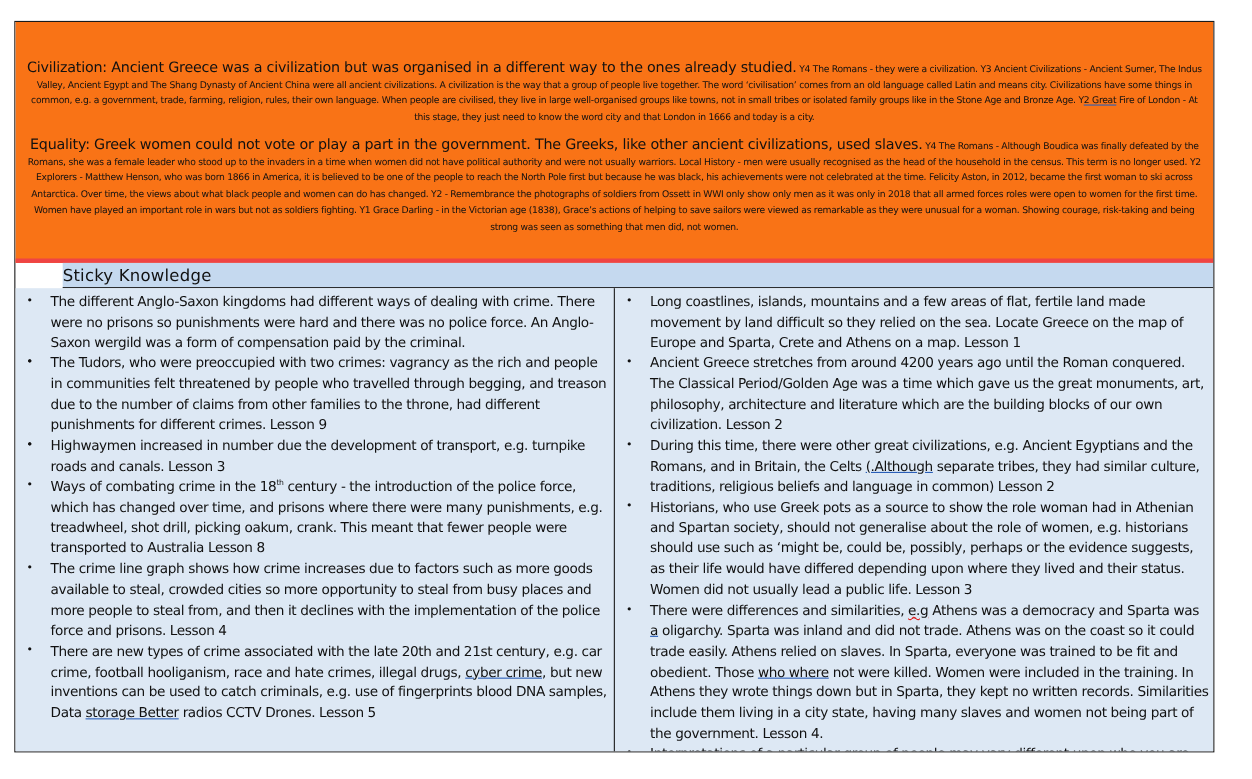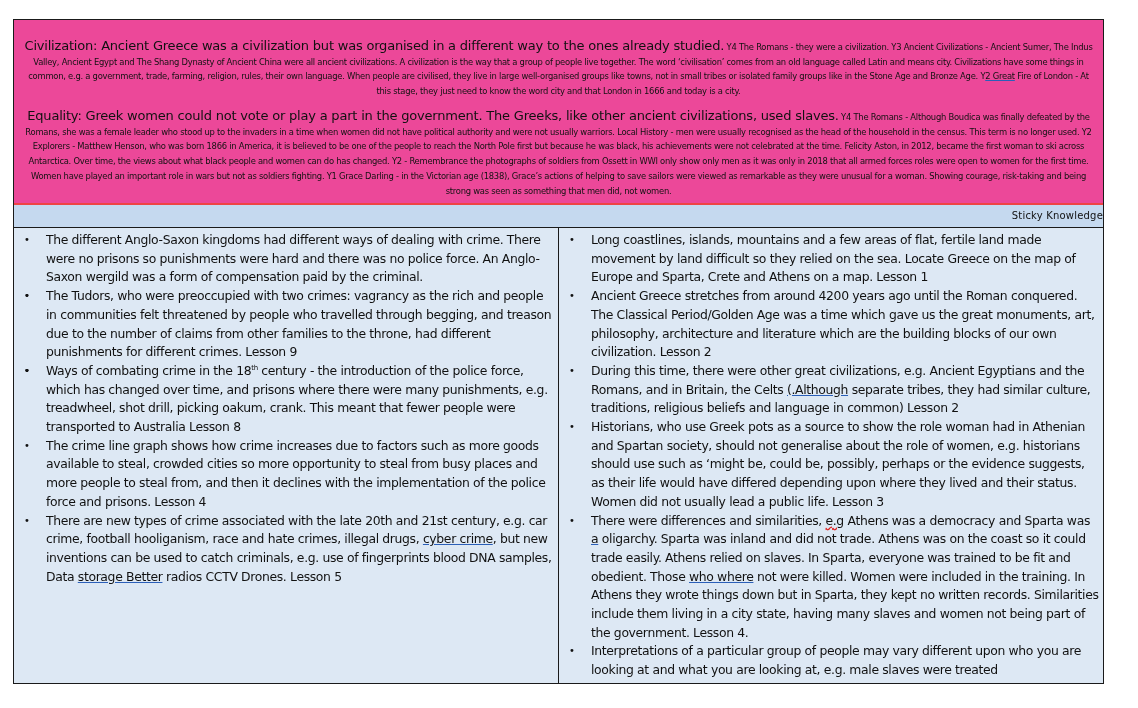--- a/index.html
+++ b/index.html
@@ -1,28 +1,28 @@
 <!DOCTYPE html>
 <html><head>
 <meta charset="utf-8">
 <style>
   html, body { margin: 0; padding: 0; background: #ffffff; }
   body { width: 1138px; height: 708px; position: relative; overflow: hidden;
          font-family: "DejaVu Sans", sans-serif; color: #111; }
   #doc { position: absolute; left: 13px; top: 19px; width: 1091px; height: 665px;
          border: 1px solid #1a1a1a; box-sizing: border-box; overflow: hidden; }
-  .top { background: #ec4899; border-bottom: 2px solid #ef4444; padding: 0 6px; box-sizing: border-box; }
+  .top { background: #f97316; border-bottom: 4px solid #ef4444; padding: 16px 6px; box-sizing: border-box; }
   .para { text-align: center; font-size: 8.4px; line-height: 14.7px; letter-spacing: -0.25px; }
   .para .lead { font-size: 13px; letter-spacing: -0.2px; }
   .para .term { font-weight: normal; }
   #civ { padding-top: 19px; height: 84px; box-sizing: border-box; }
   #eq { padding-top: 5px; height: 99px; box-sizing: border-box; }
   .u { text-decoration: underline; text-decoration-color: #2b5fb8; }
   .sk-header { height: 22px; background: #c5d9ef; border-bottom: 1px solid #1a1a1a;
-               text-align: right; font-size: 10px; line-height: 22px; letter-spacing: 0.2px; }
+               text-align: left; font-size: 15px; line-height: 22px; letter-spacing: 0.2px; margin-left: 43px; }
   .cols { display: flex; height: 458px; background: #dde8f4; }
   .col { box-sizing: border-box; overflow: hidden; }
   .col.left { width: 546px; border-right: 1px solid #1a1a1a; }
   .col.right { width: 545px; }
   ul { list-style: none; margin: 0; padding: 3px 0 0 0; }
   li { position: relative; padding-left: 32px; font-size: 12.4px; line-height: 18.7px; letter-spacing: -0.35px; padding-right: 4px; }
   li .bullet { position: absolute; left: 10px; top: 0; font-size: 10px; }
   sup { font-size: 7px; line-height: 0; text-align: center; }
   .red { text-decoration: underline wavy #d22; }
 </style>
@@ -41,21 +41,21 @@
 
   <div class="sk-header">Sticky Knowledge</div>
 
   <div class="cols">
     <div class="col left">
       <ul>
         <li><span class="bullet">•</span><span>The different Anglo-Saxon kingdoms had different ways of dealing with crime. There were no prisons so punishments were hard and there was no police force. An Anglo-Saxon wergild was a form of compensation paid by the criminal.</span></li>
         <li><span class="bullet">•</span></li>
         <li><span class="bullet">•</span><span>The Tudors, who were preoccupied with two crimes: vagrancy as the rich and people in communities felt threatened by people who travelled through begging, and treason due to the number of claims from other families to the throne, had different punishments for different crimes. Lesson 9</span></li>
         <li><span class="bullet">•</span></li>
-        <li><span class="bullet">•</span></li>
+        <li><span class="bullet">•</span><span>Highwaymen increased in number due the development of transport, e.g. turnpike roads and canals. Lesson 3</span></li>
         <li><span class="bullet">•</span><span>Ways of combating crime in the 18</span><sup>th</sup><span> century - the introduction of the police force, which has changed over time, and prisons where there were many punishments, e.g. treadwheel, shot drill, picking oakum, crank. This meant that fewer people were transported to Australia Lesson 8</span></li>
         <li><span class="bullet">•</span><span>The crime line graph shows how crime increases due to factors such as more goods available to steal, crowded cities so more opportunity to steal from busy places and more people to steal from, and then it declines with the implementation of the police force and prisons.  Lesson 4</span></li>
         <li><span class="bullet">•</span><span>There are new types of crime associated with the late 20th and 21st century, e.g. car crime, football hooliganism, race and hate crimes, illegal drugs, </span><span class="u">cyber crime</span><span>, but new inventions can be used to catch criminals, e.g. use of fingerprints blood DNA samples, Data </span><span class="u">storage  Better</span><span> radios CCTV Drones. Lesson 5</span></li>
       </ul>
     </div>
     <div class="col right">
       <ul>
         <li><span class="bullet">•</span><span>Long coastlines, islands, mountains and a few areas of flat, fertile land made movement by land difficult so they relied on the sea. Locate Greece on the map of Europe and Sparta, Crete and Athens on a map. Lesson 1</span></li>
         <li><span class="bullet">•</span><span>Ancient Greece stretches from around 4200 years ago until the Roman conquered. The Classical Period/Golden Age was a time which gave us the great monuments, art, philosophy, architecture and literature which are the building blocks of our own civilization. Lesson 2</span></li>
         <li><span class="bullet">•</span><span>During this time, there were other great civilizations, e.g. Ancient Egyptians and the Romans, and in Britain, the Celts </span><span class="u">(.Although</span><span> separate tribes, they had similar culture, traditions, religious beliefs and language in common)  Lesson 2</span></li>

